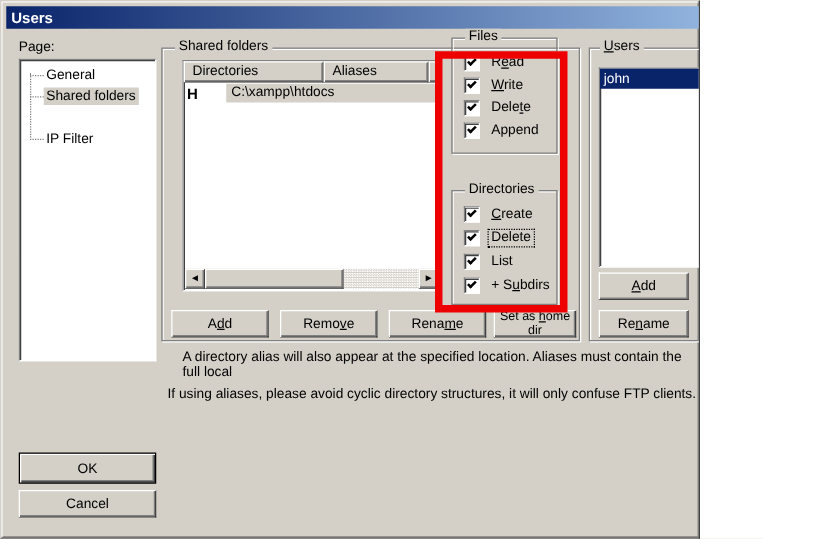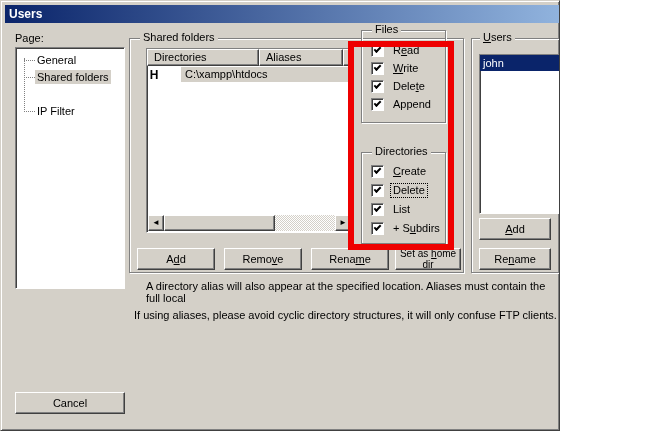--- a/index.html
+++ b/index.html
@@ -211,17 +211,20 @@
         <span>Re<u>n</u>ame</span>
       </div>
     <div class="btn" style="left:89px; top:209px; width:76px; height:22px;">
         <span>Cop<u>y</u></span>
       </div>
   </div>
 
   <div class="static-label" style="left:133px; top:279px;margin-left:12px;">A directory alias will also appear at the specified location. Aliases must contain the full local</div>
   <div class="static-label" style="left:133px; top:308px;">If using aliases, please avoid cyclic directory structures, it will only confuse FTP clients.</div>
 
+  <div class="btn btn-default" style="left:14px; top:361px; width:110px; height:25px;">
+      <span>OK</span>
+    </div>
   <div class="btn" style="left:14px; top:391px; width:110px; height:22px;">
       <span>Cancel</span>
     </div>
 
 </div>
 
 </body></html>

